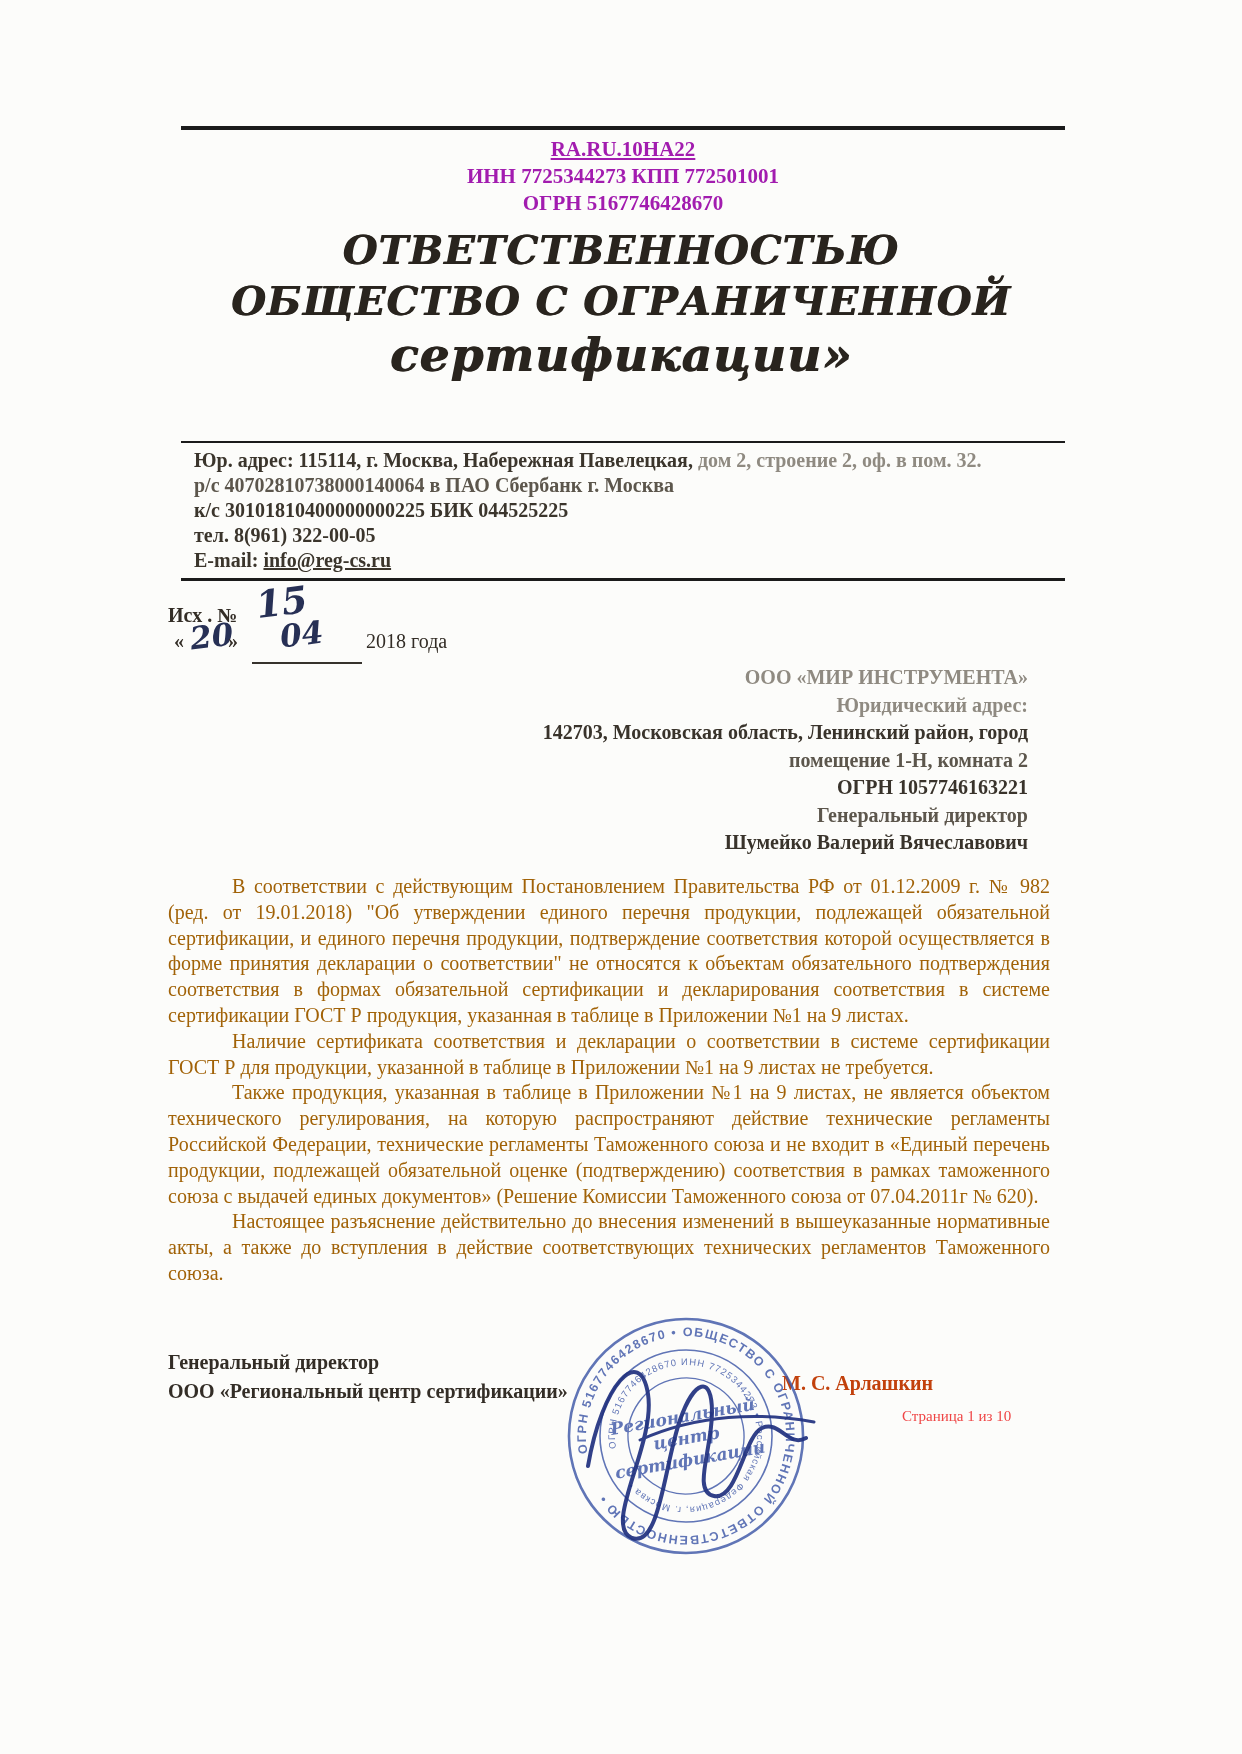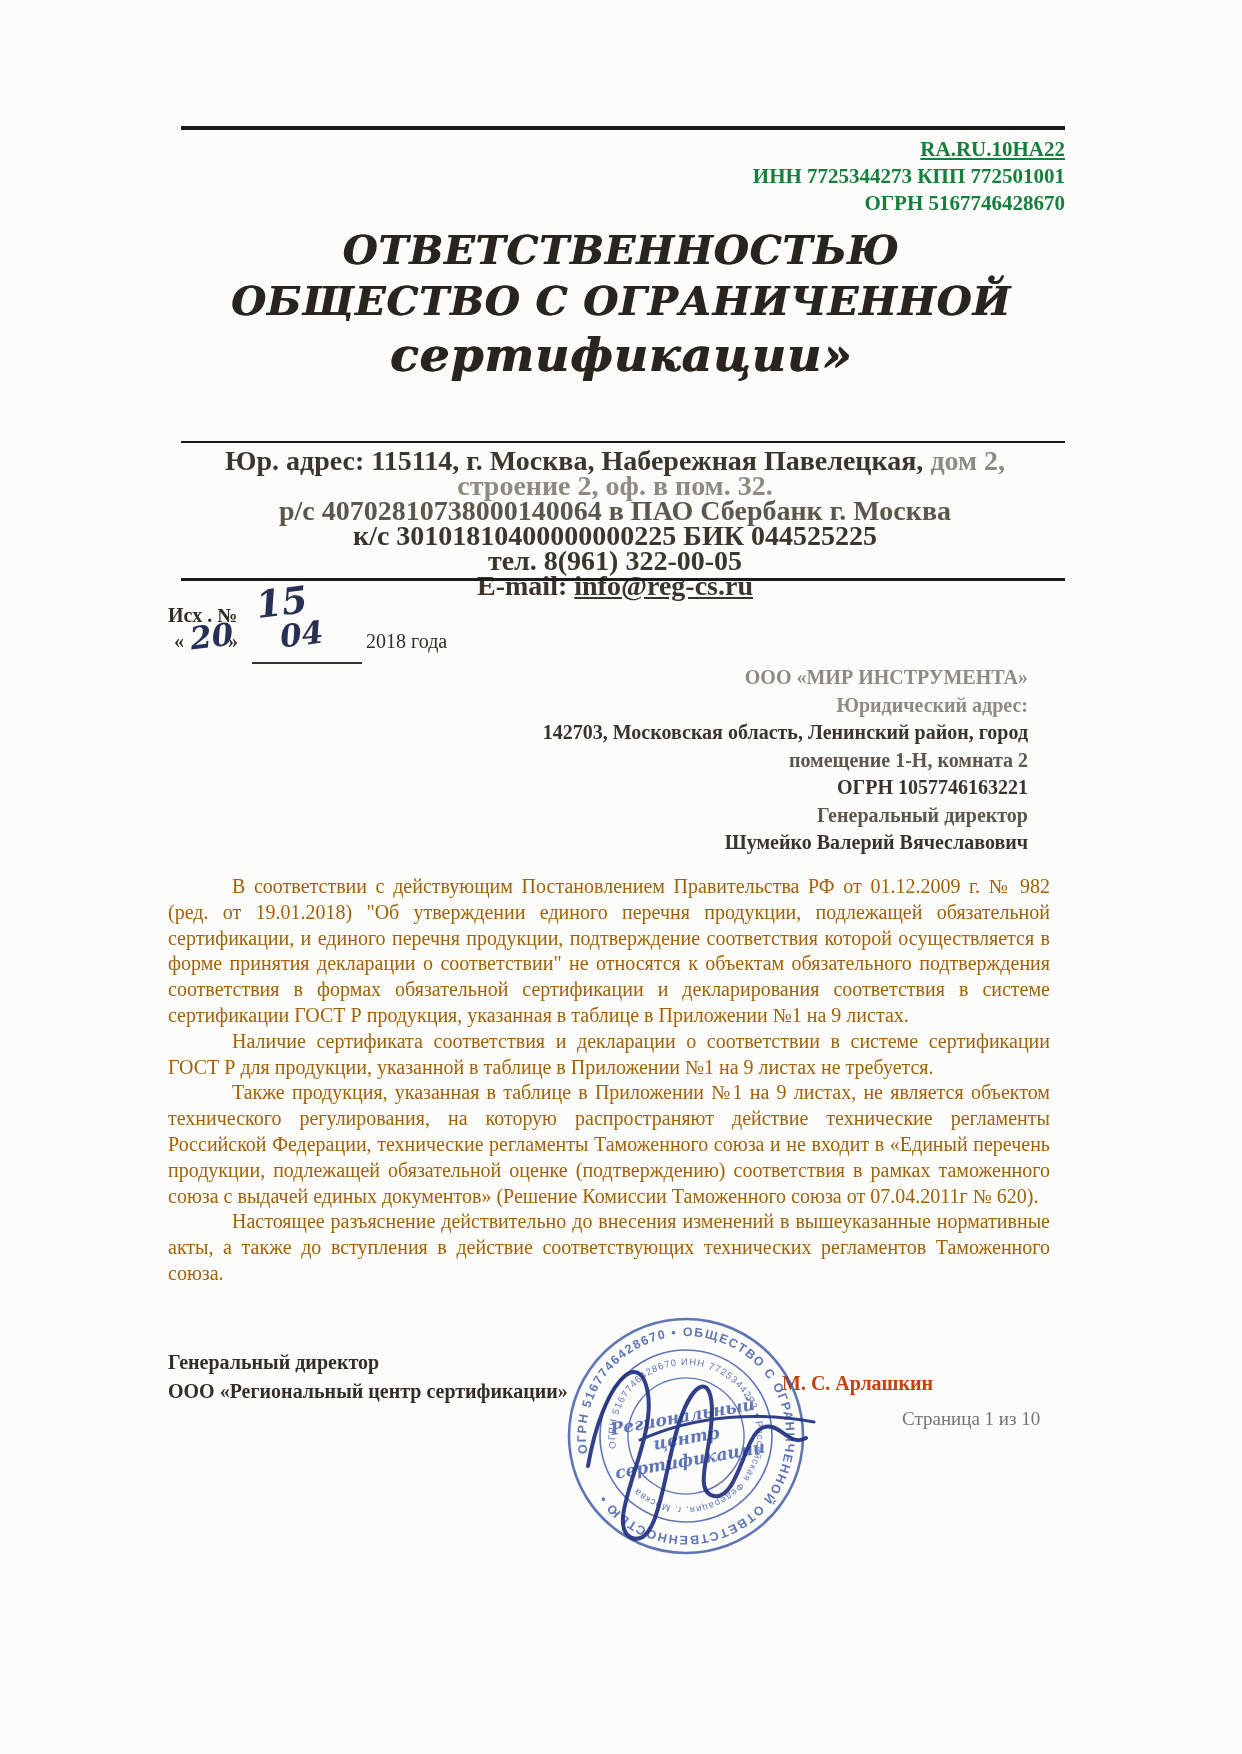--- a/index.html
+++ b/index.html
@@ -6,33 +6,33 @@
   #page{
     position:relative;width:1242px;height:1754px;margin:0 auto;
     background:#fcfcfa;overflow:hidden;
     font-family:"Liberation Serif", serif;color:#332d26;
   }
   .rule{position:absolute;background:#1b1b1b;}
   #rule-top{left:181px;top:126px;width:884px;height:4px;}
   #rule-mid{left:181px;top:441px;width:884px;height:2px;}
   #rule-bot{left:181px;top:578px;width:884px;height:3px;}
 
-  #head-codes{position:absolute;left:181px;top:136px;width:884px;text-align:right;
-    font-weight:bold;font-size:21px;line-height:27px;color:#15803d;}
+  #head-codes{position:absolute;left:181px;top:136px;width:884px;text-align:center;
+    font-weight:bold;font-size:21px;line-height:27px;color:#a21caf;}
   #head-codes .underlined{text-decoration:underline;}
 
   #org-name{position:absolute;left:100px;top:224px;width:1042px;text-align:center;
     font-family:"DejaVu Serif", serif;font-style:italic;font-weight:bold;color:#29241e;
     letter-spacing:1px;}
   .org-small{font-size:40px;line-height:51px;text-shadow:0.8px 0 0 currentColor;}
   .org-big{font-size:47px;line-height:57px;text-shadow:1px 0 0 currentColor;}
   .org-big.first{margin-top:6px;}
 
-  #contacts{position:absolute;left:173px;top:448px;width:884px;text-align:center;
-    font-weight:bold;font-size:28px;line-height:25px;color:#3b352c;}
+  #contacts{position:absolute;left:194px;top:448px;width:884px;text-align:left;
+    font-weight:bold;font-size:20px;line-height:25px;color:#3b352c;}
   .faded{color:#8f8a81;}
   .semi-faded{color:#5c564c;}
   #contacts a, .email-link{color:#3b352c;text-decoration:underline;}
 
   #outgoing{position:absolute;left:168px;top:596px;width:460px;height:100px;font-size:20px;color:#332d26;}
   #outgoing .printed{position:absolute;font-weight:bold;}
   .handwritten{
     position:absolute;font-family:"DejaVu Serif", serif;font-style:italic;font-weight:bold;
     color:#273055;transform:rotate(-7deg);
   }
@@ -52,21 +52,21 @@
   #body p{margin:0;text-indent:64px;}
 
   #sig-block{position:absolute;left:168px;top:1348px;font-weight:bold;font-size:20px;
     line-height:29px;color:#332d26;}
   #sig-name{position:absolute;left:782px;top:1372px;font-weight:bold;font-size:20px;color:#c2410c;}
 
   #stamp-wrap{position:absolute;left:556px;top:1306px;width:260px;height:260px;
     transform:rotate(-10deg);opacity:0.82;}
   #signature-wrap{position:absolute;left:548px;top:1318px;width:310px;height:235px;opacity:0.92;}
 
-  #page-footer{position:absolute;left:902px;top:1408px;font-size:19px;color:#737373;}
+  #page-footer{position:absolute;left:902px;top:1408px;font-size:15px;color:#ef4444;}
 </style>
 </head>
 <body>
 
 <div id="page">
 
   <div class="rule" id="rule-top"></div>
 
   <div id="head-codes">
     <div><span class="underlined">RA.RU.10НА22</span></div>

